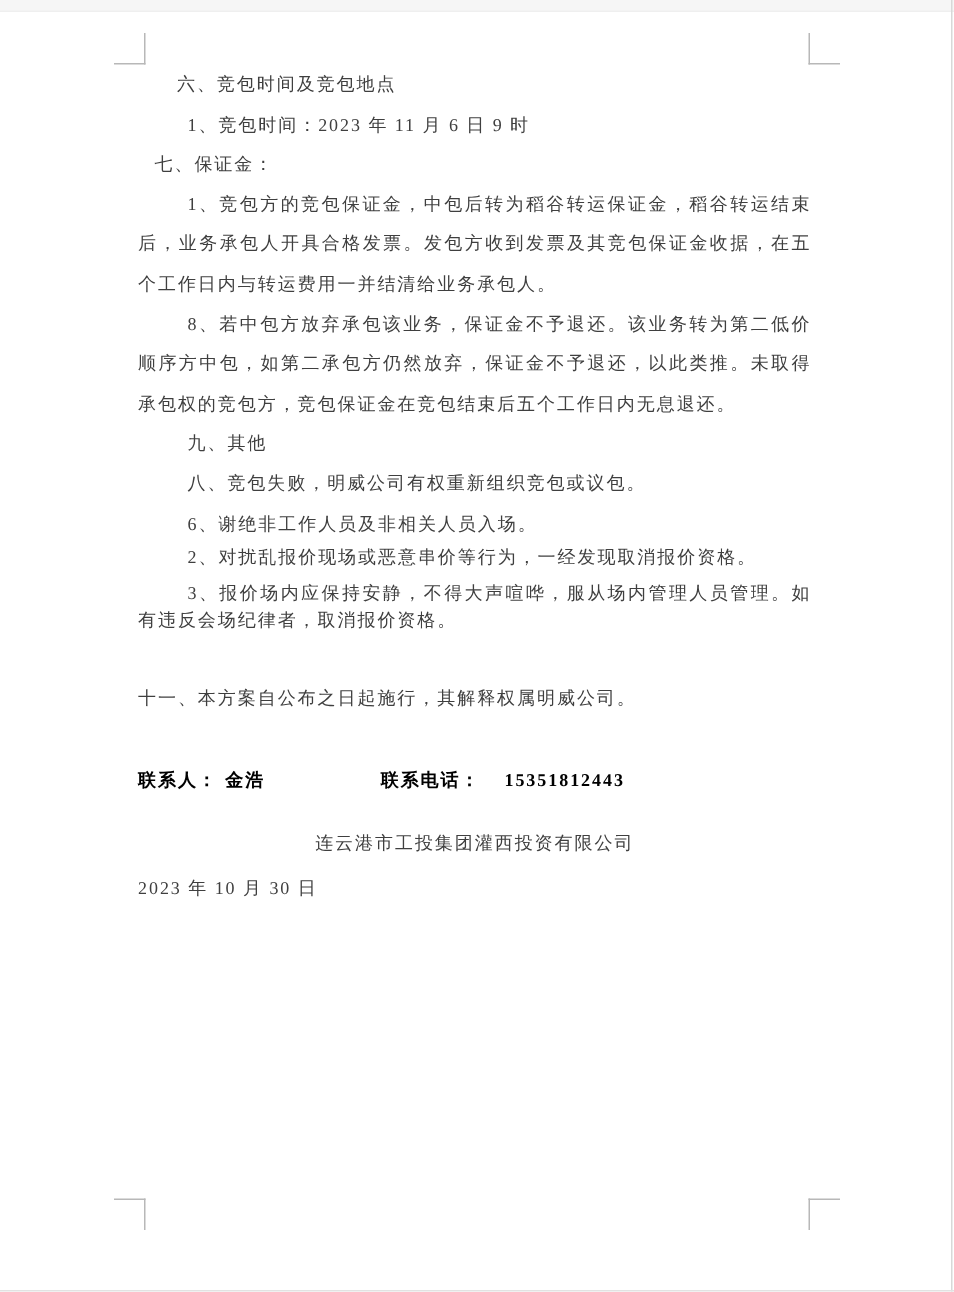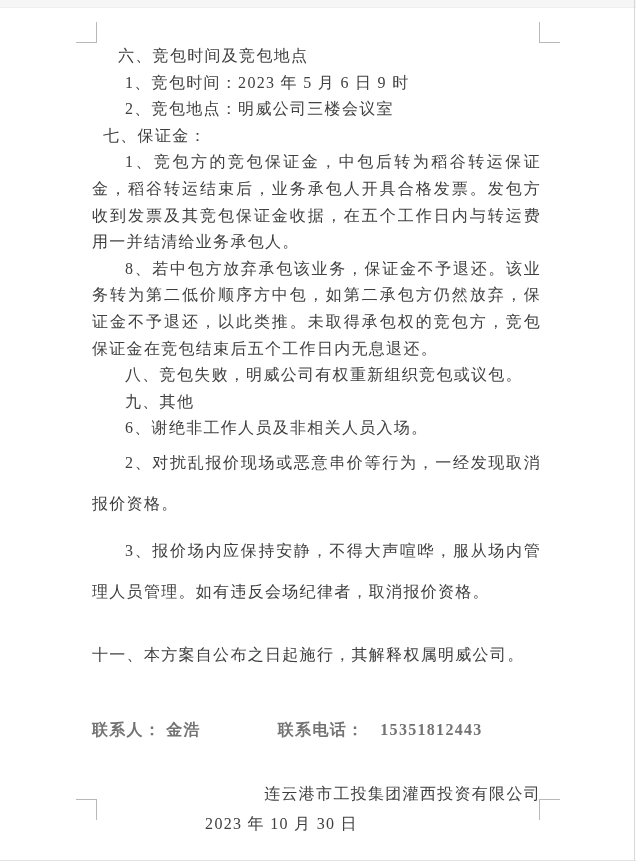--- a/index.html
+++ b/index.html
@@ -46,77 +46,76 @@
   .crop.tr { left: 539px; top: 22px; border-left: 1px solid #b8b8b8; border-bottom: 1px solid #b8b8b8; }
   .crop.bl { left: 76px; top: 799px; border-right: 1px solid #b8b8b8; border-top: 1px solid #b8b8b8; }
   .crop.br { left: 539px; top: 799px; border-left: 1px solid #b8b8b8; border-top: 1px solid #b8b8b8; }
 
   .doc {
     position: absolute;
     left: 92px;
     top: 43px;
     width: 449px;
     color: #3f3f3f;
-    font-size: 16px;
+    font-size: 12px;
     line-height: 26.6px;
     letter-spacing: 1.3px;
     text-align: justify;
   }
   .ind1  { text-indent: 26px; }
   .ind2  { text-indent: 33px; }
   .ind05 { text-indent: 11px; }
   .para  { text-indent: 33px; }
-  .loose { line-height: 41px; }
+  .loose { line-height: 18px; }
   .gap-sm { margin-top: 6px; }
   .gap-lg { margin-top: 30px; }
 
   .contact {
-    margin-top: 48px;
+    margin-top: 28px;
     font-weight: bold;
-    color: #737373;
+    color: #000000;
     white-space: nowrap;
   }
   .contact .cname  { margin-left: 5px; }
   .contact .plabel { margin-left: 77px; }
   .contact .pnum   { margin-left: 16px; }
 
   .company {
-    margin-top: 38px;
-    text-align: right;
+    margin-top: 16px;
+    text-align: center;
   }
   .sign-date {
     margin-top: 3px;
-    text-align: center;
+    text-align: left;
     padding-right: 70px;
   }
 </style>
 </head>
 <body>
 
 <div class="page">
 
   <div class="top-strip"></div>
   <div class="edge-right"></div>
   <div class="edge-bottom"></div>
 
   <div class="crop tl"></div>
   <div class="crop tr"></div>
   <div class="crop bl"></div>
   <div class="crop br"></div>
 
   <div class="doc">
 
     <div class="ind1">六、竞包时间及竞包地点</div>
-    <div class="ind2">1、竞包时间：2023 年 5 月 6 日 9 时</div>
-    <div class="ind2">2、竞包地点：明威公司三楼会议室</div>
+    <div class="ind2">1、竞包时间：2023 年 11 月 6 日 9 时</div>
     <div class="ind05">七、保证金：</div>
     <div class="para">1、竞包方的竞包保证金，中包后转为稻谷转运保证金，稻谷转运结束后，业务承包人开具合格发票。发包方收到发票及其竞包保证金收据，在五个工作日内与转运费用一并结清给业务承包人。</div>
     <div class="para">8、若中包方放弃承包该业务，保证金不予退还。该业务转为第二低价顺序方中包，如第二承包方仍然放弃，保证金不予退还，以此类推。未取得承包权的竞包方，竞包保证金在竞包结束后五个工作日内无息退还。</div>
+    <div class="ind2">九、其他</div>
     <div class="ind2">八、竞包失败，明威公司有权重新组织竞包或议包。</div>
-    <div class="ind2">九、其他</div>
     <div class="ind2">6、谢绝非工作人员及非相关人员入场。</div>
     <div class="para loose">2、对扰乱报价现场或恶意串价等行为，一经发现取消报价资格。</div>
     <div class="para loose gap-sm">3、报价场内应保持安静，不得大声喧哗，服从场内管理人员管理。如有违反会场纪律者，取消报价资格。</div>
     <div class="gap-lg">十一、本方案自公布之日起施行，其解释权属明威公司。</div>
 
     <div class="contact">
       <span>联系人：</span><span class="cname">金浩</span><span class="plabel">联系电话：</span><span class="pnum">15351812443</span>
     </div>
 
     <div class="company">连云港市工投集团灌西投资有限公司</div>

